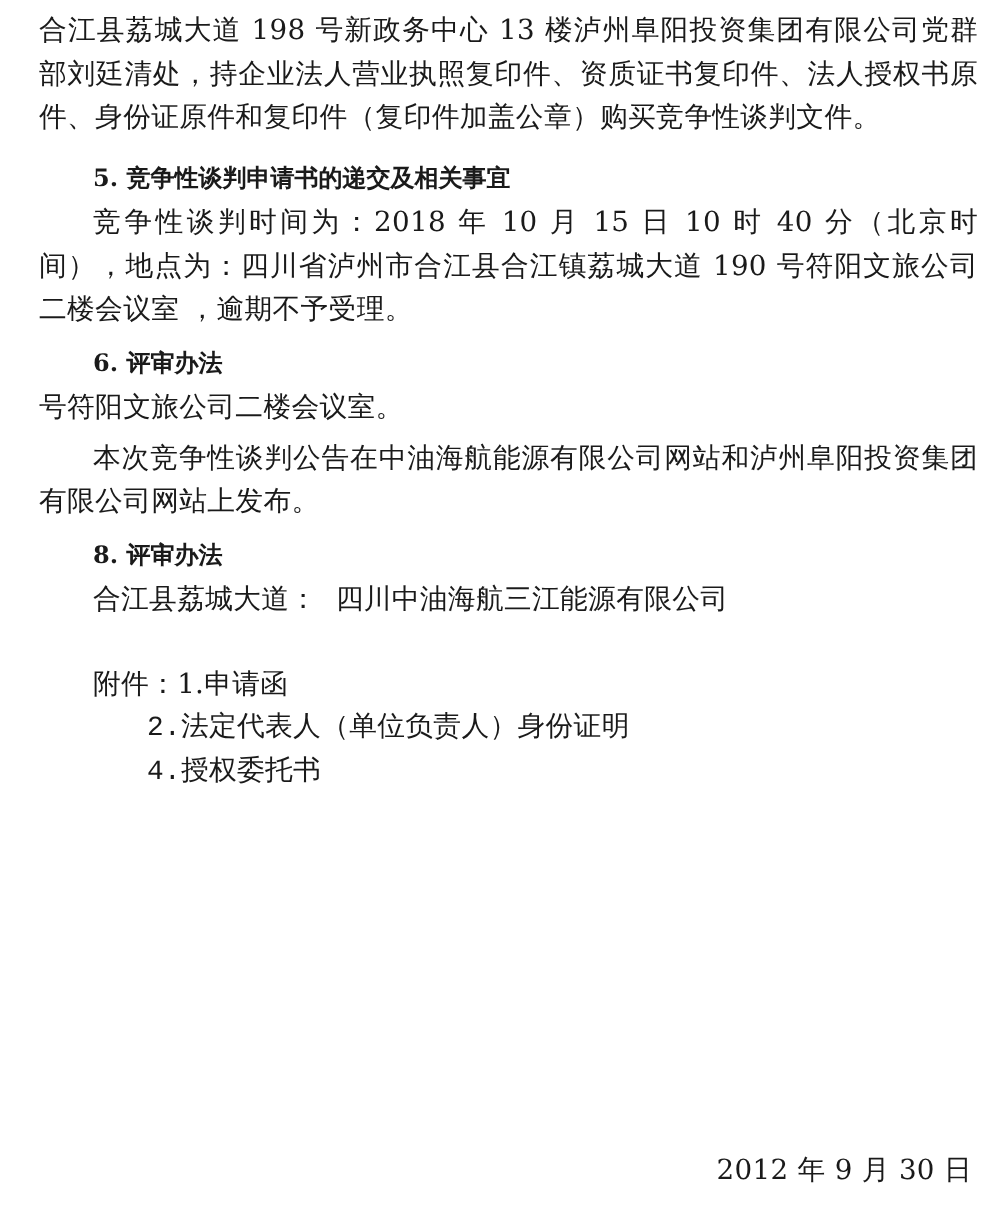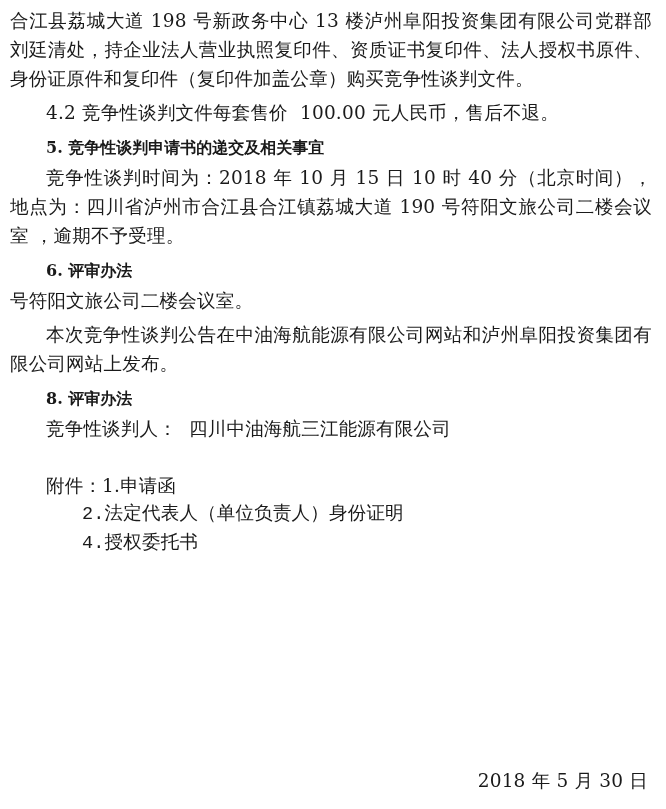--- a/index.html
+++ b/index.html
@@ -12,21 +12,21 @@
     height: 809px;
     overflow: hidden;
     font-family: "DejaVu Serif", "Liberation Serif", serif;
     color: #1a1a1a;
   }
   .page {
     position: relative;
     width: 666px;
     height: 809px;
     box-sizing: border-box;
-    padding: 6px 14px 0 10px;
+    padding: 6px 14px 0 26px;
   }
   .line {
     font-size: 18.5px;
     line-height: 29px;
     letter-spacing: 0.2px;
     white-space: pre-wrap;
     text-align: justify;
     text-justify: inter-ideograph;
   }
   .indent {
@@ -61,21 +61,20 @@
 </style>
 </head>
 <body>
 
 <div class="page">
 
   <div class="line">合江县荔城大道 198 号新政务中心 13 楼泸州阜阳投资集团有限公司党群部刘廷清处，持企业法人营业执照复印件、资质证书复印件、法人授权书原件、身份证原件和复印件（复印件加盖公章）购买竞争性谈判文件。</div>
 
   <div class="gap-sm"></div>
 
-  <div class="line indent">4.2 竞争性谈判文件每套售价  100.00 元人民币，售后不退。</div>
 
   <div class="gap-sm"></div>
 
   <div class="heading"><span class="num">5.</span> <span>竞争性谈判申请书的递交及相关事宜</span></div>
 
   <div class="line indent">竞争性谈判时间为：2018 年 10 月 15 日 10 时 40 分（北京时间），地点为：四川省泸州市合江县合江镇荔城大道 190 号符阳文旅公司二楼会议室 ，逾期不予受理。</div>
 
   <div class="gap-sm"></div>
 
   <div class="heading"><span class="num">6.</span> <span>评审办法</span></div>
@@ -84,23 +83,23 @@
 
   <div class="gap-sm"></div>
 
 
   <div class="line indent">本次竞争性谈判公告在中油海航能源有限公司网站和泸州阜阳投资集团有限公司网站上发布。</div>
 
   <div class="gap-sm"></div>
 
   <div class="heading"><span class="num">8.</span> <span>评审办法</span></div>
 
-  <div class="line indent2">竞争性谈判人：  四川中油海航三江能源有限公司</div>
+  <div class="line indent2">合江县荔城大道：  四川中油海航三江能源有限公司</div>
 
   <div class="gap-lg"></div>
 
   <div class="line indent2"><span>附件：</span><span>1.申请函</span></div>
   <div class="line indent3">2.法定代表人（单位负责人）身份证明</div>
   <div class="line indent3">4.授权委托书</div>
 
-  <div class="date-line">2018 年 5 月 30 日</div>
+  <div class="date-line">2012 年 9 月 30 日</div>
 
 </div>
 
 </body></html>

